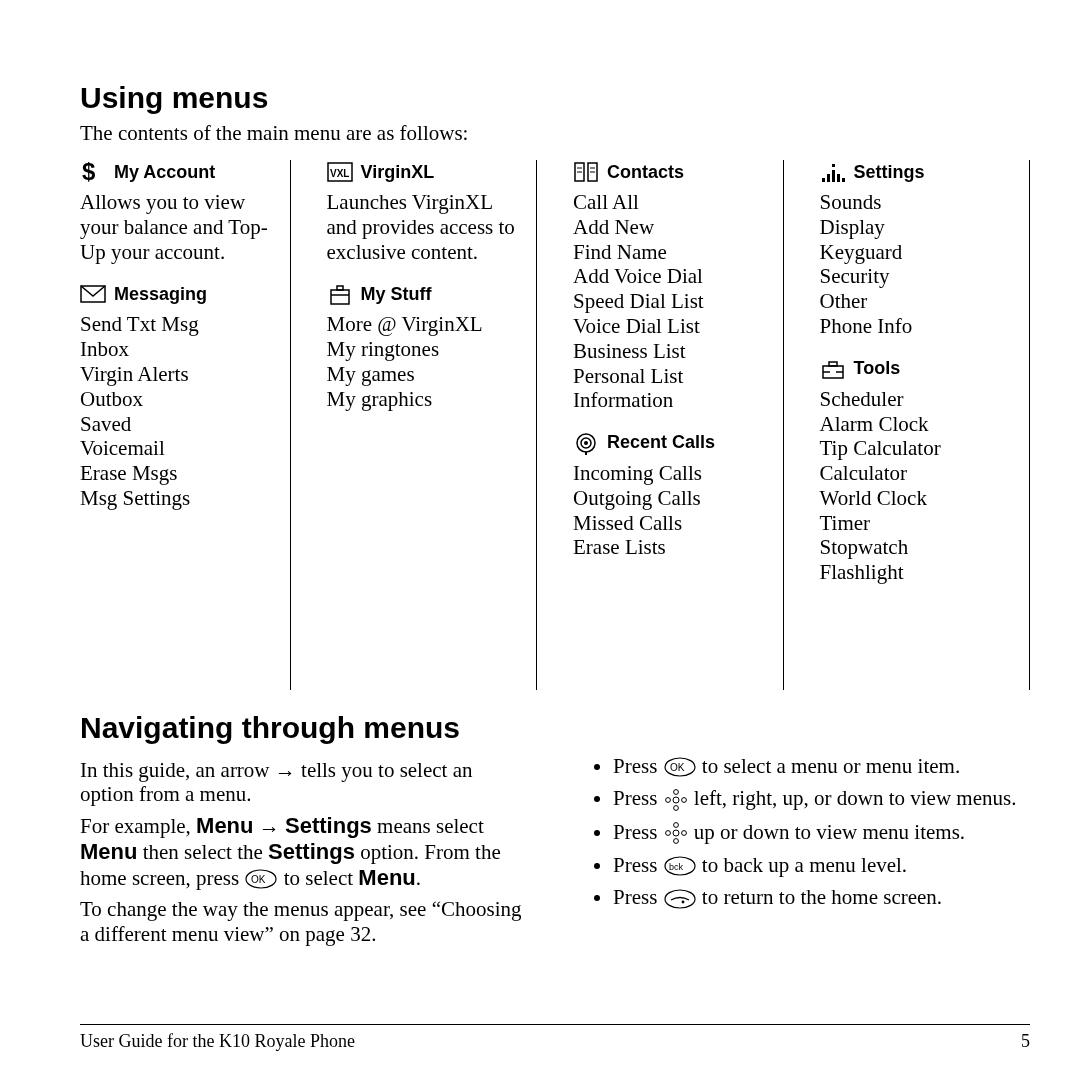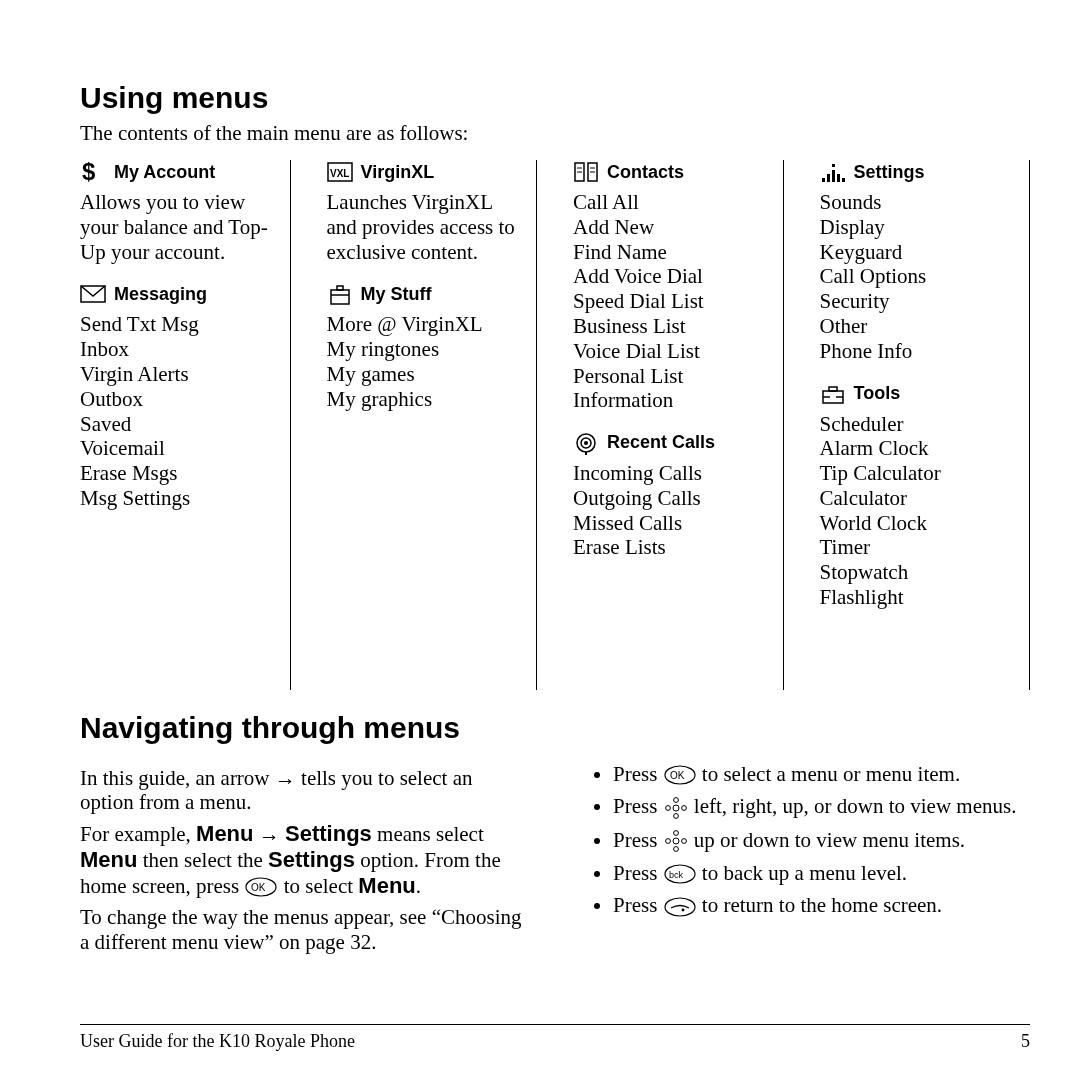--- a/index.html
+++ b/index.html
@@ -60,21 +60,21 @@
     height: 24px;
     display: inline-flex;
     align-items: center;
     justify-content: center;
     flex: 0 0 auto;
   }
   .icon svg { width: 100%; height: 100%; }
   .nav-cols {
     display: flex;
     gap: 60px;
-    margin-top: 16px;
+    margin-top: 8px;
     justify-content: flex-end;
   }
   .nav-col { flex: 1 1 0; }
   .nav-col p { margin: 4px 0 6px 0; }
   .bold-sans {
     font-family: Arial, Helvetica, sans-serif;
     font-weight: bold;
     font-size: 22px;
   }
   ul.bullets {
@@ -253,22 +253,22 @@
               </svg>
             </span>
             <span class="menu-title">Contacts</span>
           </div>
           <div class="menu-items">
             <span class="menu-item">Call All</span>
             <span class="menu-item">Add New</span>
             <span class="menu-item">Find Name</span>
             <span class="menu-item">Add Voice Dial</span>
             <span class="menu-item">Speed Dial List</span>
+            <span class="menu-item">Voice Dial List</span>
             <span class="menu-item">Business List</span>
-            <span class="menu-item">Voice Dial List</span>
             <span class="menu-item">Personal List</span>
             <span class="menu-item">Information</span>
           </div>
         </div>
         <div class="menu-block">
           <div class="menu-head">
             <span class="icon">
               <svg viewBox="0 0 26 24">
                 <use href="#i-recent"></use>
               </svg>
@@ -290,21 +290,20 @@
               <svg viewBox="0 0 26 24">
                 <use href="#i-settings"></use>
               </svg>
             </span>
             <span class="menu-title">Settings</span>
           </div>
           <div class="menu-items">
             <span class="menu-item">Sounds</span>
             <span class="menu-item">Display</span>
             <span class="menu-item">Keyguard</span>
-            <span class="menu-item">Call Options</span>
             <span class="menu-item">Security</span>
             <span class="menu-item">Other</span>
             <span class="menu-item">Phone Info</span>
           </div>
         </div>
         <div class="menu-block">
           <div class="menu-head">
             <span class="icon">
               <svg viewBox="0 0 26 24">
                 <use href="#i-tools"></use>

